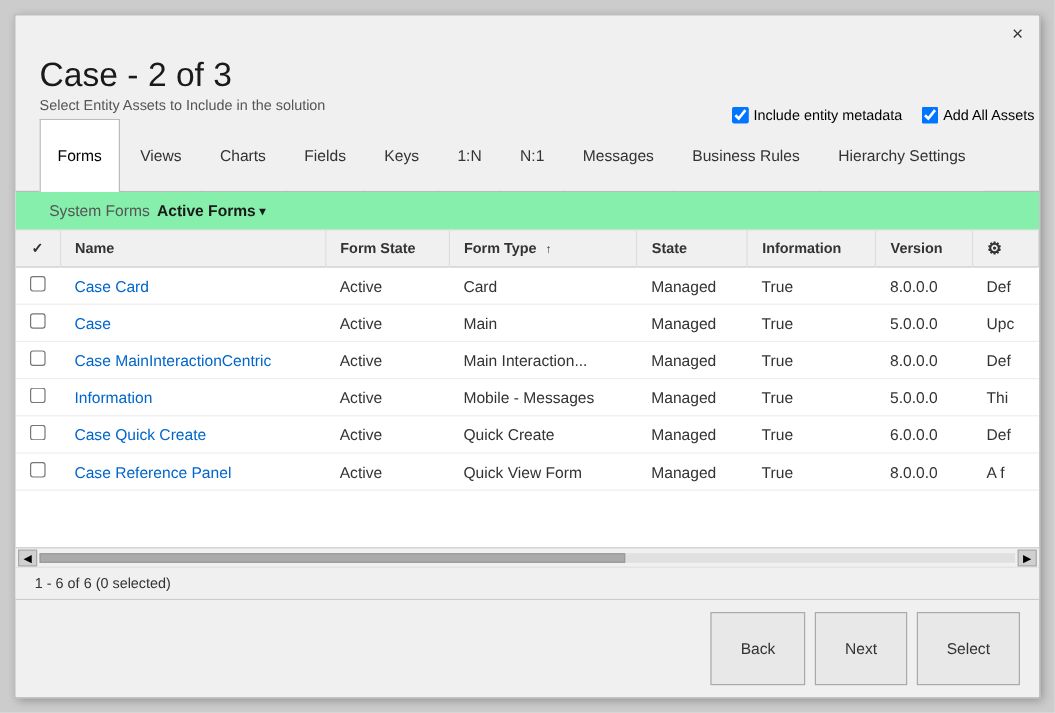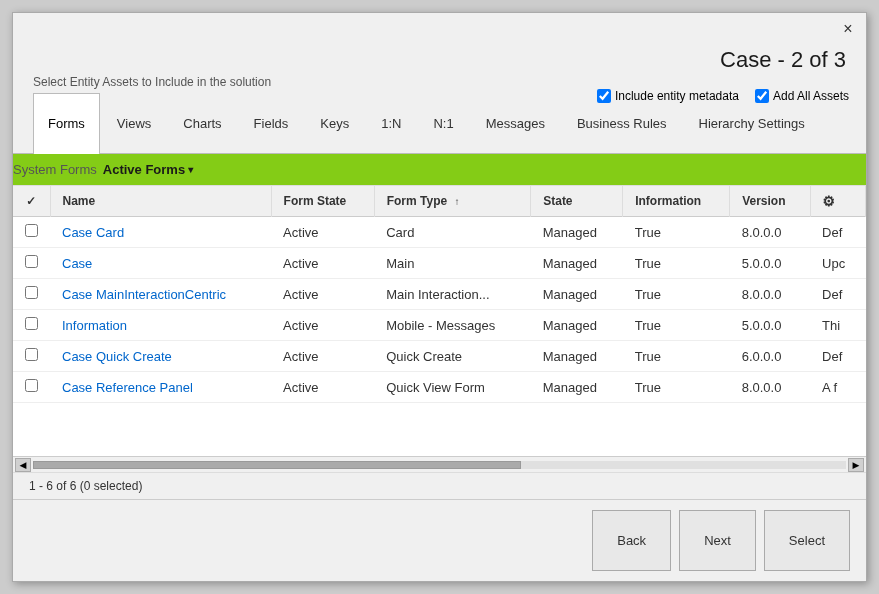--- a/index.html
+++ b/index.html
@@ -40,34 +40,33 @@
       height: 20px;
       display: flex;
       align-items: center;
       justify-content: center;
     }
     .title-section {
       padding: 8px 20px 4px 20px;
       background: #f0f0f0;
     }
     .title-section h1 {
-      font-size: 22px;
+      font-size: 28px;
       font-weight: 300;
       color: #1a1a1a;
-      text-align: right;
     }
     .title-section p {
       font-size: 12px;
       color: #555;
       margin-top: 2px;
     }
     .header-checkboxes {
       position: absolute;
       top: 50px;
-      right: 17px;
+      right: 4px;
       display: flex;
       align-items: center;
       gap: 16px;
       font-size: 12px;
     }
     .checkbox-item {
       display: flex;
       align-items: center;
       gap: 4px;
     }
@@ -100,22 +99,22 @@
       color: #000;
     }
     .content-area {
       flex: 1;
       background: #fff;
       display: flex;
       flex-direction: column;
       overflow: hidden;
     }
     .system-forms-header {
-      padding: 8px 0;
-      background: #84cc16;
+      padding: 8px 28px;
+      background: #86efac;
       border-bottom: 1px solid #ddd;
       display: flex;
       align-items: center;
       gap: 6px;
       font-size: 13px;
       text-align: right;
     }
     .system-forms-label {
       color: #555;
     }

